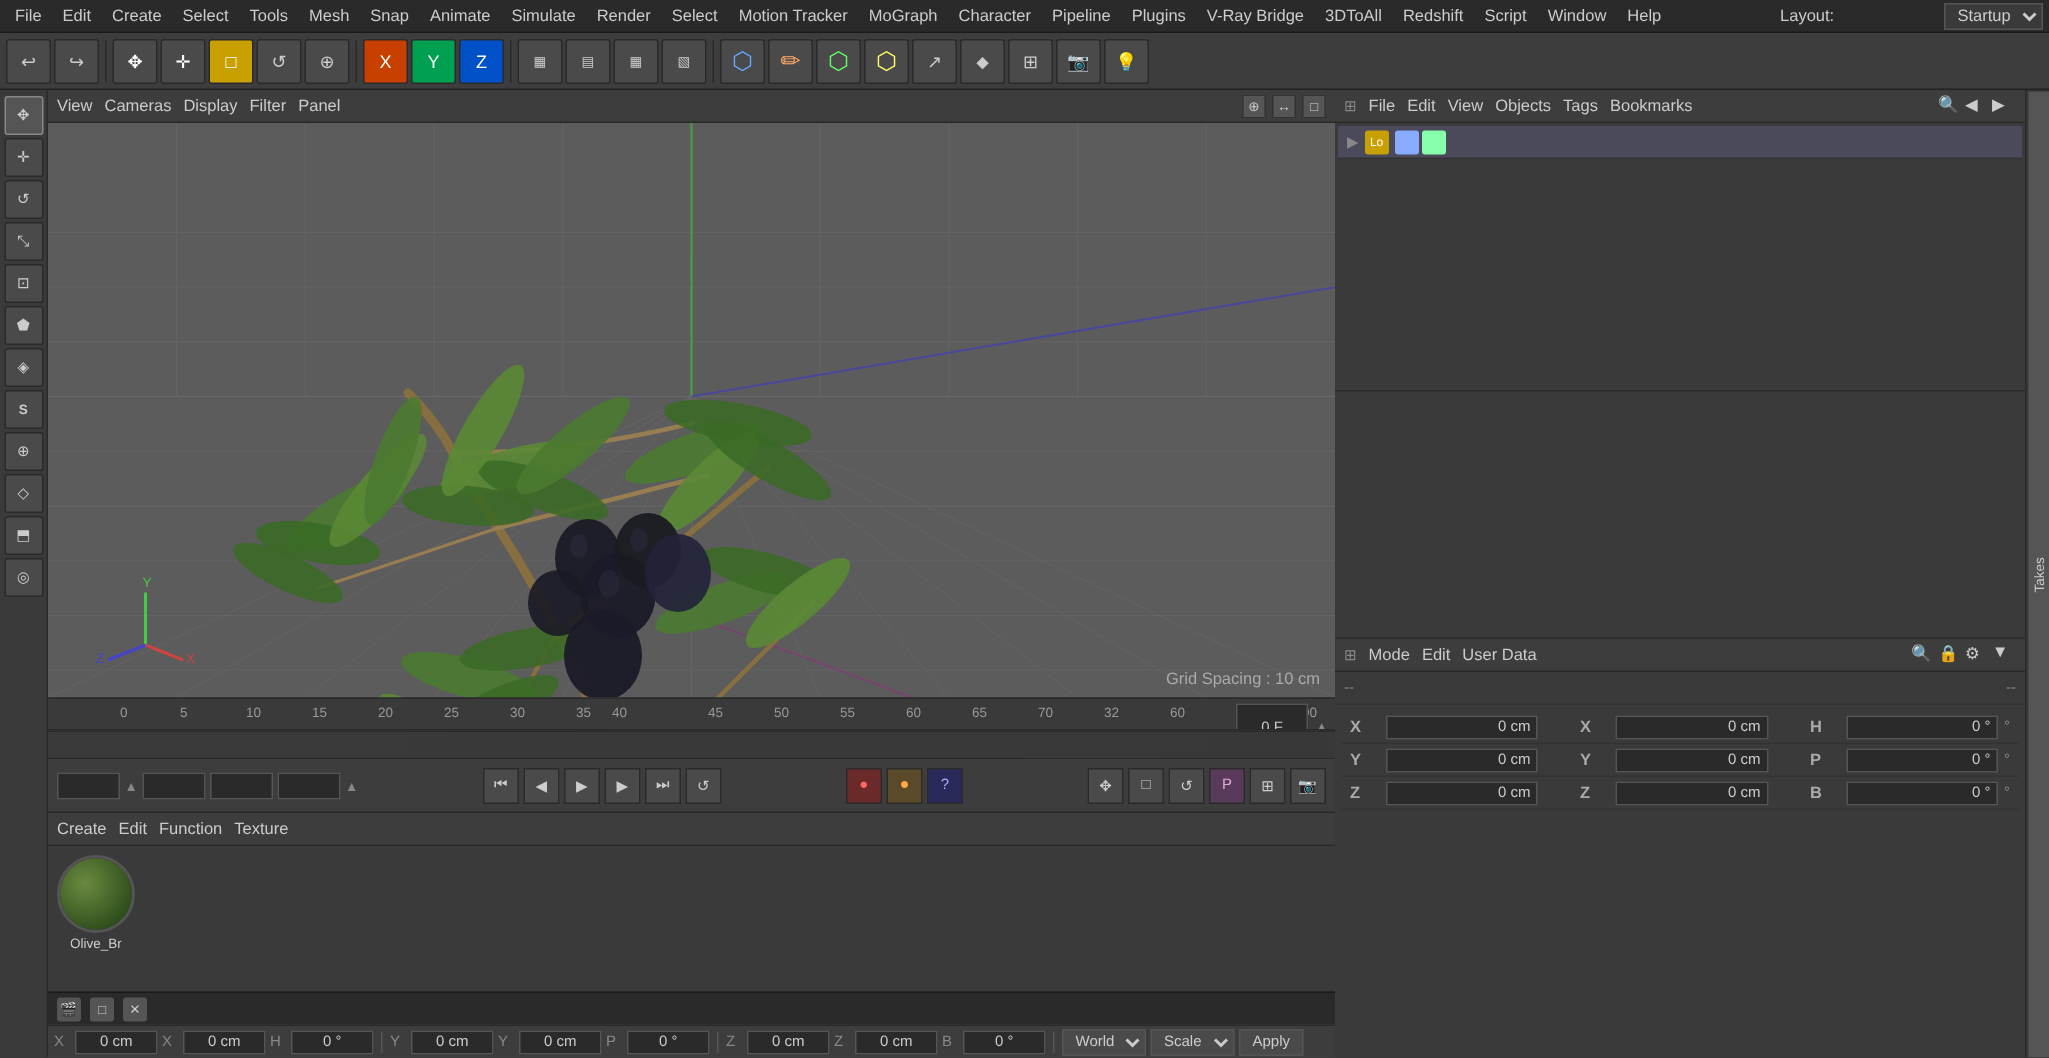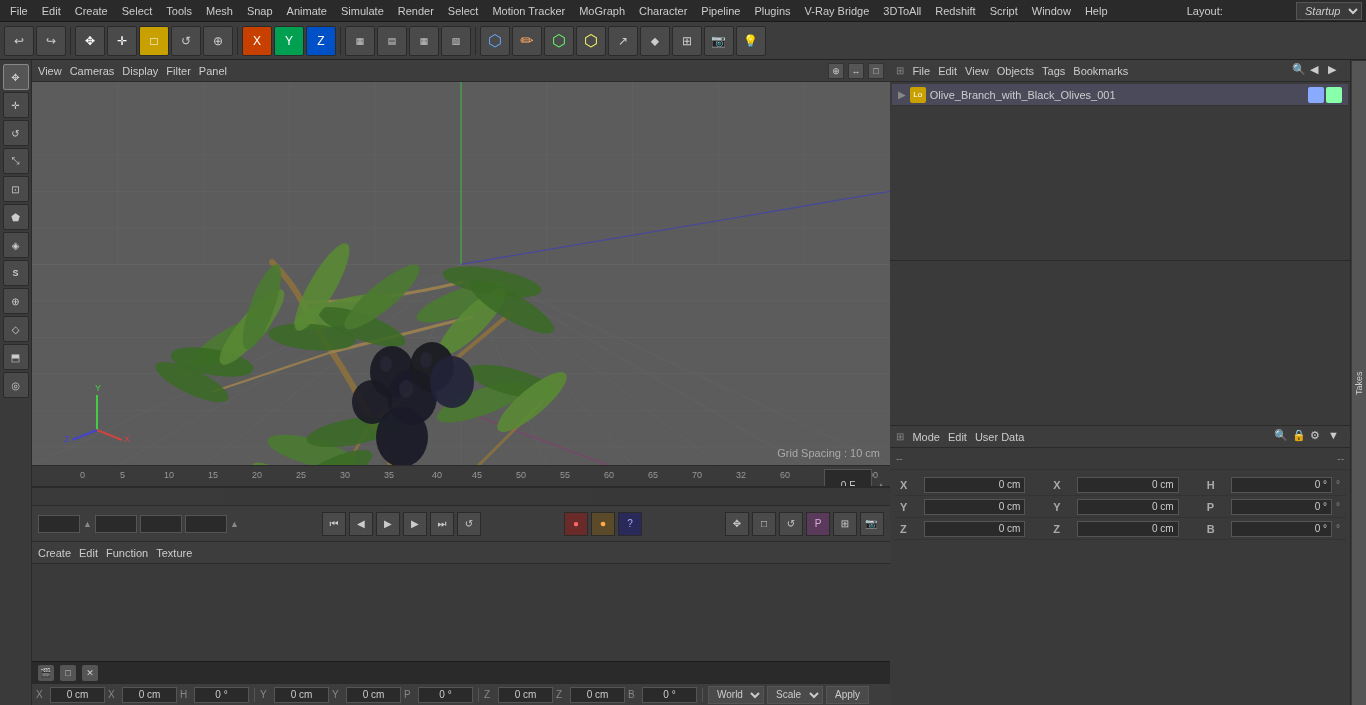--- a/index.html
+++ b/index.html
@@ -1,21 +1,21 @@
 <!DOCTYPE html>
 <html><head>
   <meta charset="utf-8">
   <style>
     * { margin: 0; padding: 0; box-sizing: border-box; }
     body { width: 1366px; height: 705px; background: #3a3a3a; font-family: Arial, sans-serif; font-size: 11px; color: #ccc; overflow: hidden; user-select: none; }
 
     
     #menu-bar { display: flex; align-items: center; height: 22px; background: #2a2a2a; border-bottom: 1px solid #1a1a1a; padding: 0 4px; gap: 2px; }
     .menu-item { padding: 2px 6px; color: #ccc; cursor: pointer; font-size: 11px; }
-    #layout-select { margin-left: auto; background: #3a3a3a; color: #ccc; border: 1px solid #555; font-size: 11px; padding: 1px 4px; height: 18px; font-style: italic; }
+    #layout-select { margin-left: auto; background: #3a3a3a; color: #ccc; border: 1px solid #555; font-size: 11px; padding: 1px 4px; height: 18px; }
 
     
     #main-toolbar { display: flex; align-items: center; height: 38px; background: #3d3d3d; border-bottom: 1px solid #222; padding: 2px 4px; gap: 2px; }
     .toolbar-btn { width: 30px; height: 30px; background: #4a4a4a; border: 1px solid #2a2a2a; border-radius: 2px; display: flex; align-items: center; justify-content: center; cursor: pointer; color: #ccc; font-size: 12px; }
     .toolbar-separator { width: 1px; height: 28px; background: #2a2a2a; margin: 0 2px; }
     .toolbar-btn-yellow { background: #c8a000; color: #fff; }
     .toolbar-btn-red { background: #c84000; color: #fff; }
     .toolbar-btn-green { background: #00a050; color: #fff; }
     .toolbar-btn-blue { background: #0050c8; color: #fff; }
 
@@ -318,21 +318,21 @@
 
           <div style="position:relative; width:100%; height:100%;">
             <span class="ruler-mark" style="left:4px;">0</span>
             <span class="ruler-mark" style="left:44px;">5</span>
             <span class="ruler-mark" style="left:88px;">10</span>
             <span class="ruler-mark" style="left:132px;">15</span>
             <span class="ruler-mark" style="left:176px;">20</span>
             <span class="ruler-mark" style="left:220px;">25</span>
             <span class="ruler-mark" style="left:264px;text-align:right;">30</span>
             <span class="ruler-mark" style="left:308px;">35</span>
-            <span class="ruler-mark" style="left:356px;">40</span>
+            <span class="ruler-mark" style="left:332px;">40</span>
             <span class="ruler-mark" style="left:396px;">45</span>
             <span class="ruler-mark" style="left:440px;">50</span>
             <span class="ruler-mark" style="left:484px;">55</span>
             <span class="ruler-mark" style="left:528px;">60</span>
             <span class="ruler-mark" style="left:572px;">65</span>
             <span class="ruler-mark" style="left:616px;">70</span>
             <span class="ruler-mark" style="left:660px;">32</span>
             <span class="ruler-mark" style="left:704px;">60</span>
             <span class="ruler-mark" style="left:748px;">85</span>
             <span class="ruler-mark" style="left:792px;">90</span>
@@ -378,20 +378,28 @@
         <div class="tc-btn">⊞</div>
         <div class="tc-btn">📷</div>
       </div>
 
       <div id="mat-editor" style="height:120px; background:#3a3a3a; border-top:1px solid #2a2a2a; display:flex; flex-direction:column;">
         <div id="mat-header" style="height:22px; background:#3d3d3d; border-bottom:1px solid #2a2a2a; display:flex; align-items:center; padding:0 6px; gap:8px;">
           <span class="mat-menu">Create</span>
           <span class="mat-menu">Edit</span>
           <span class="mat-menu">Function</span>
           <span class="mat-menu">Texture</span>
+        </div>
+        <div id="mat-content" style="display:flex; padding:6px; gap:6px; flex:1; background:#3a3a3a;">
+          <div class="mat-item">
+            <div class="mat-thumb">
+              <div class="mat-thumb-inner" style="background:radial-gradient(circle at 35% 35%, #6a8a40, #1a3a10);"></div>
+            </div>
+            <span class="mat-name">Olive_Br</span>
+          </div>
         </div>
       </div>
 
       <div id="status-bar" style="height:22px; background:#2a2a2a; border-top:1px solid #1a1a1a; display:flex; align-items:center; padding:0 6px; gap:6px;">
         <div class="status-icon">🎬</div>
         <div class="status-icon">□</div>
         <div class="status-icon">✕</div>
       </div>
 
       <div id="coord-bar" style="height:22px; background:#3d3d3d; border-top:1px solid #2a2a2a; display:flex; align-items:center; padding:0 4px; gap:3px;">
@@ -458,21 +466,20 @@
           <div style="margin-left:auto; display:flex; gap:2px;">
             <span class="search-btn">🔍</span>
             <span class="search-btn">◀</span>
             <span class="search-btn">▶</span>
           </div>
         </div>
         <div id="objects-list" style="flex:1; background:#3a3a3a; overflow-y:auto; padding:2px;">
           <div class="obj-item" style="background:#4a4a5a;">
             <span style="color:#888; font-size:10px; margin-right:4px;">▶</span>
             <div style="width:16px; height:16px; background:#c8a000; border-radius:2px; margin-right:4px; display:flex; align-items:center; justify-content:center; font-size:8px; color:#fff;">Lo</div>
-            <span class="obj-name">Olive_Branch_with_Black_Olives_001</span>
             <div class="obj-tags">
               <div style="width:16px; height:16px; background:#88aaff; border-radius:2px;"></div>
               <div style="width:16px; height:16px; background:#88ffaa; border-radius:2px;"></div>
             </div>
           </div>
         </div>
       </div>
 
       <div id="content-browser" style="flex:1; background:#3a3a3a; border-top:1px solid #2a2a2a;">
       </div>

